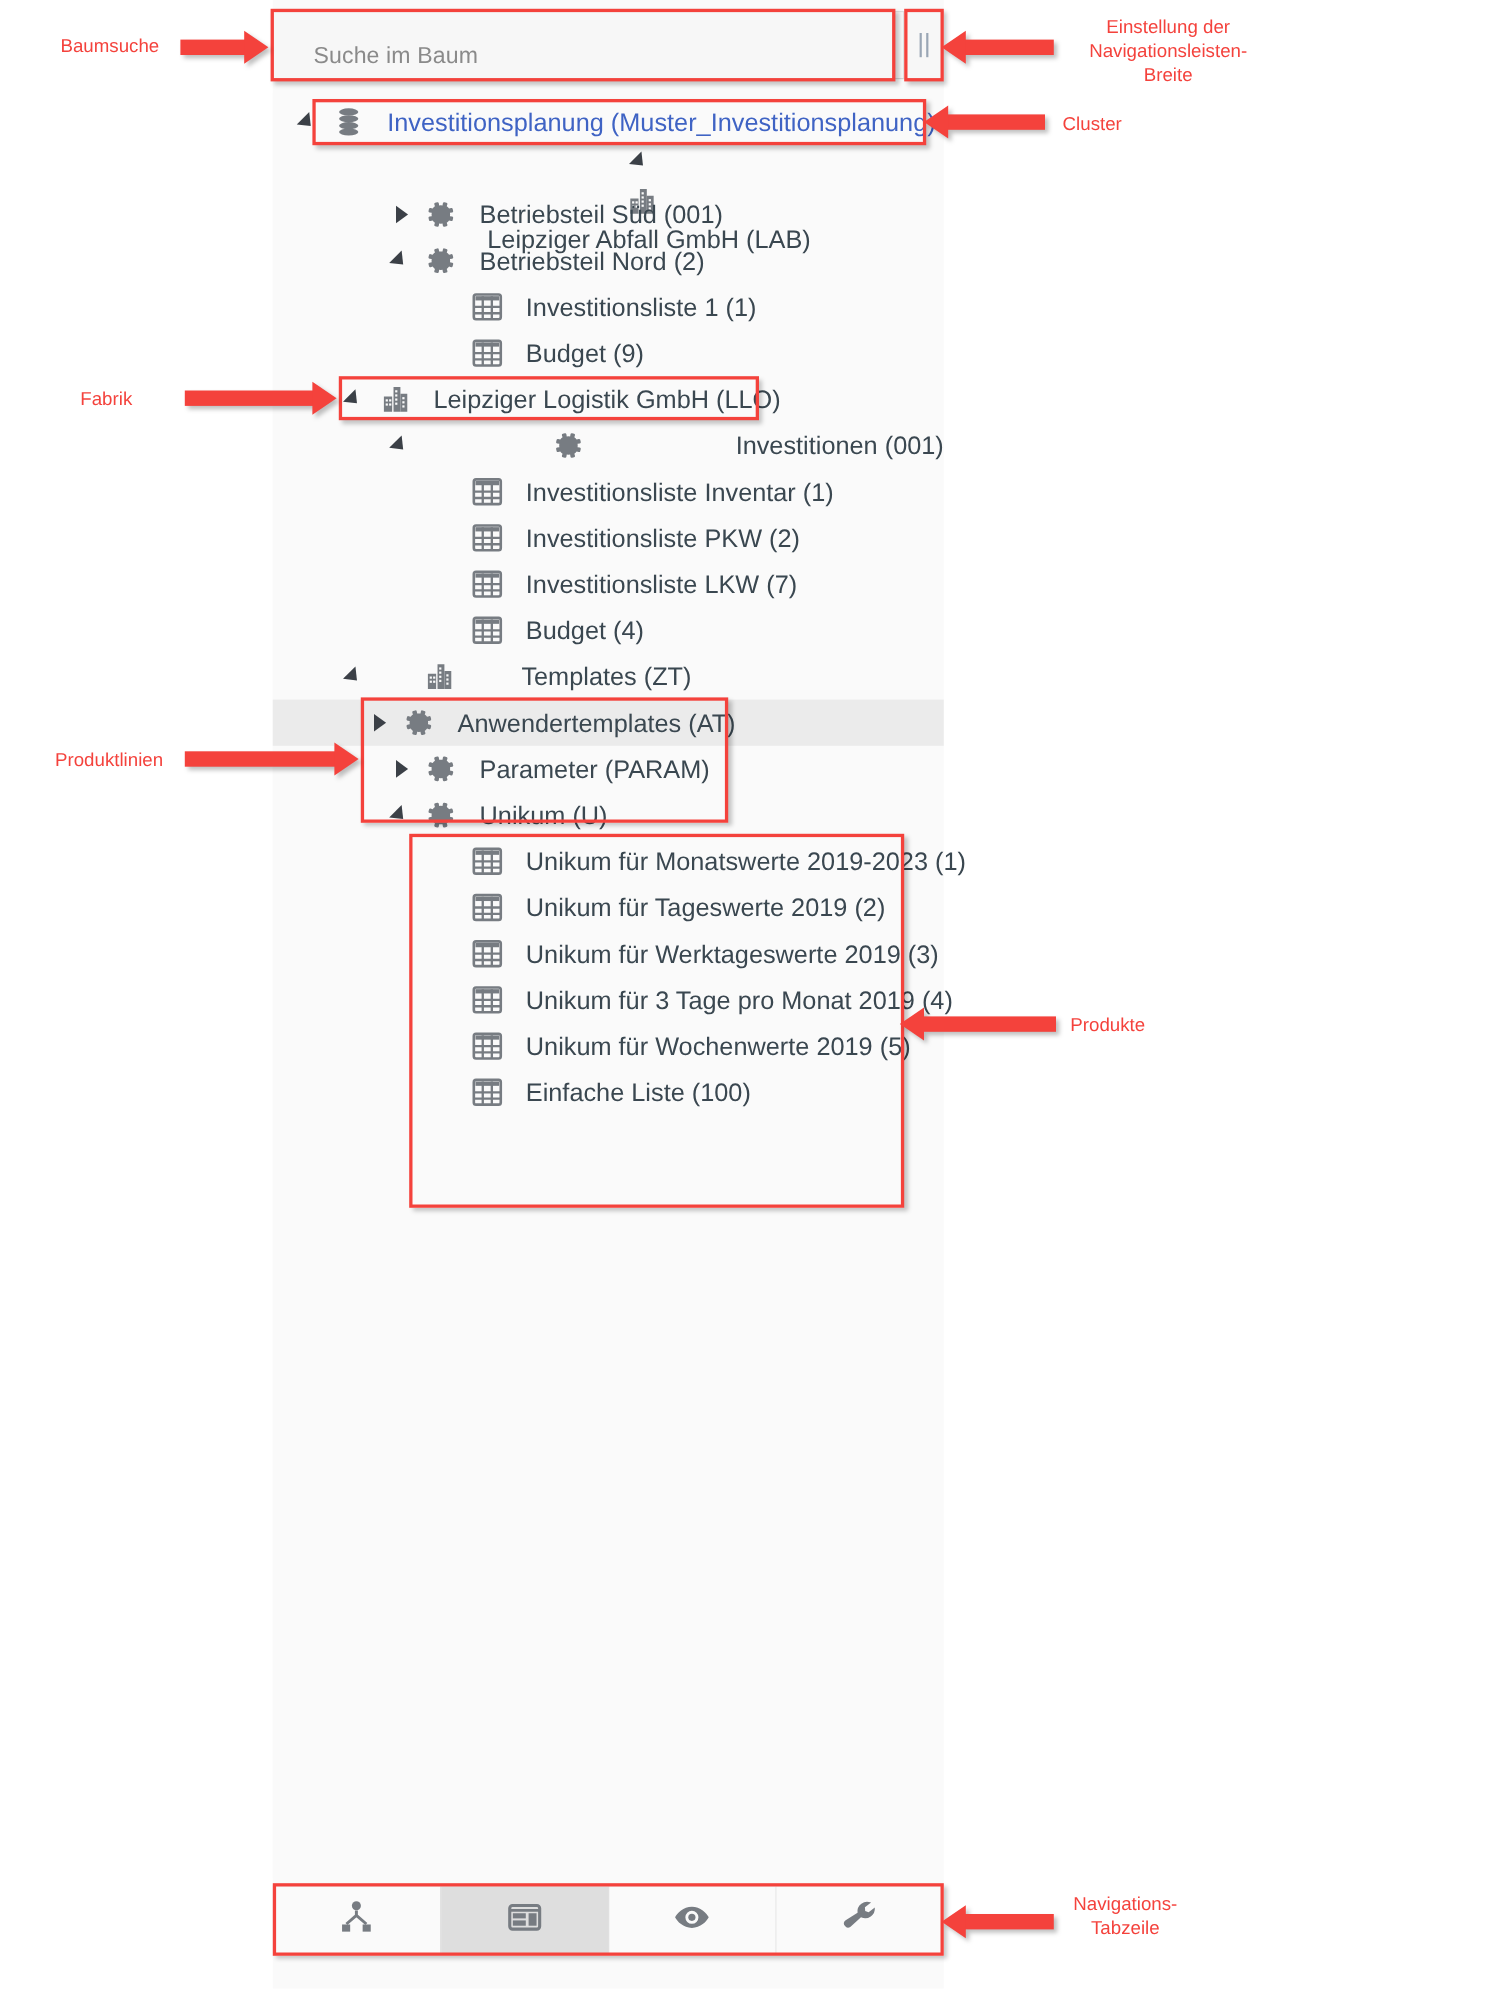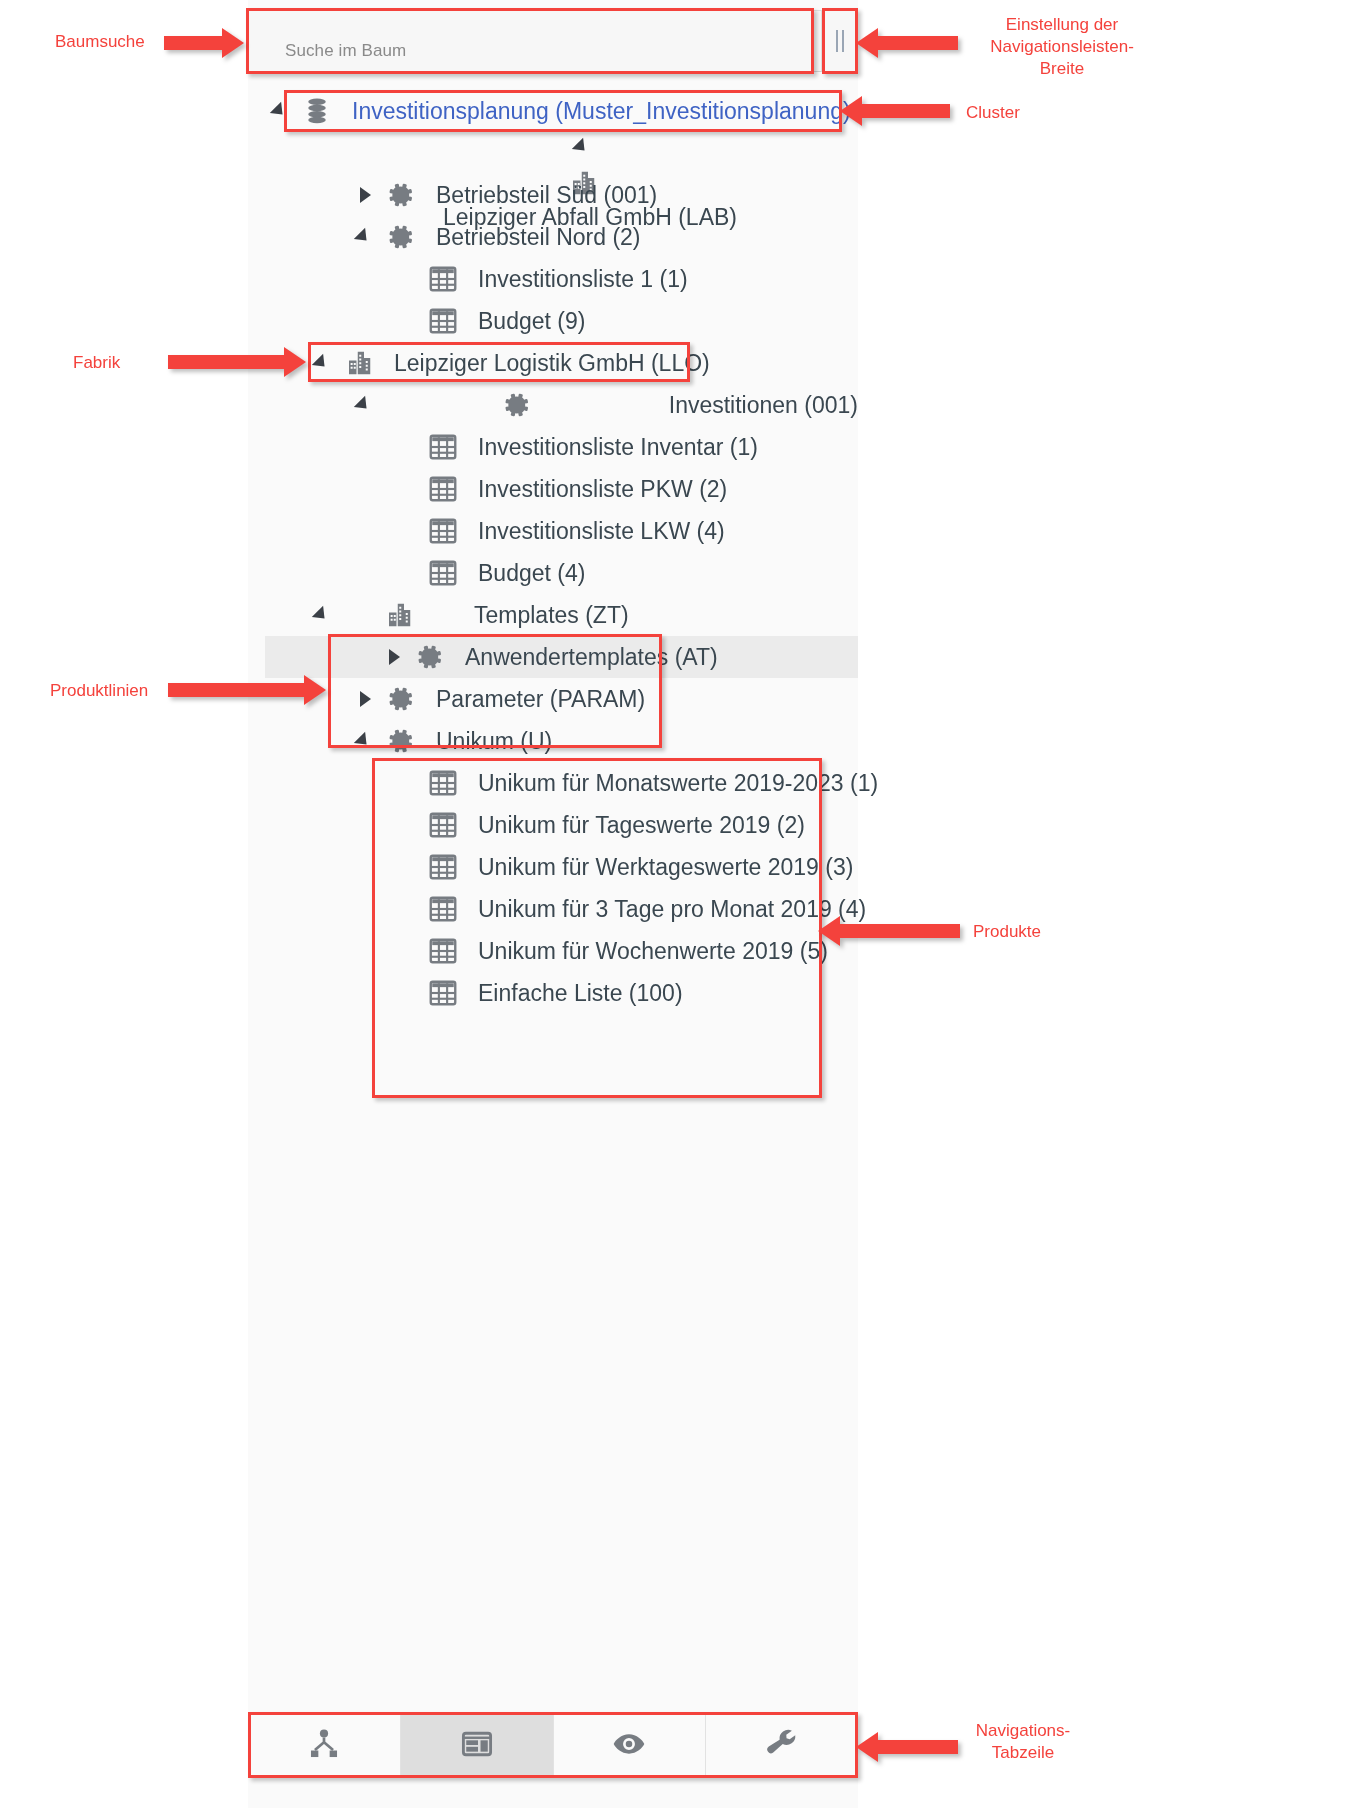--- a/index.html
+++ b/index.html
@@ -29,21 +29,21 @@
   }
   .search-box {
     flex: 1 1 auto;
     background: #f7f7f7;
     border: 1px solid #dedede;
     border-bottom: 1px solid #d0d0d0;
     display: flex; align-items: center;
     padding-left: 36px;
   }
   .search-placeholder {
-    font-size: 17px; color: #8a8a8a; letter-spacing: .1px; margin-top: 20px;
+    font-size: 21px; color: #8a8a8a; letter-spacing: .1px; margin-top: 20px;
   }
   .resizer {
     width: 36px;
     background: #f7f7f7;
     border: 1px solid #dedede;
     border-left: none;
     display: flex; align-items: center; justify-content: center;
   }
   .resizer .bars { display:flex; gap:4px; }
   .resizer .bars i { display:block; width:2px; height:22px; background:#9aa6b5; }
@@ -323,21 +323,21 @@
         <span class="ico">
           <svg width="30" height="30" viewBox="0 0 24 24">
             <rect x="2.2" y="3" width="19.6" height="18" rx="1.6" fill="none" stroke="#777c82" stroke-width="1.9"></rect>
             <rect x="3.4" y="4.2" width="17.2" height="3.1" fill="#777c82"></rect>
             <line x1="2.2" y1="12" x2="21.8" y2="12" stroke="#777c82" stroke-width="1.7"></line>
             <line x1="2.2" y1="16.6" x2="21.8" y2="16.6" stroke="#777c82" stroke-width="1.7"></line>
             <line x1="8.7" y1="4.2" x2="8.7" y2="21" stroke="#777c82" stroke-width="1.7"></line>
             <line x1="15.3" y1="4.2" x2="15.3" y2="21" stroke="#777c82" stroke-width="1.7"></line>
           </svg>
         </span>
-        <span class="lbl">Investitionsliste LKW (4)</span>
+        <span class="lbl">Investitionsliste LKW (7)</span>
       </div>
       <div class="node" style="padding-left: 144px;">
         <span class="twisty"></span>
         <span class="ico">
           <svg width="30" height="30" viewBox="0 0 24 24">
             <rect x="2.2" y="3" width="19.6" height="18" rx="1.6" fill="none" stroke="#777c82" stroke-width="1.9"></rect>
             <rect x="3.4" y="4.2" width="17.2" height="3.1" fill="#777c82"></rect>
             <line x1="2.2" y1="12" x2="21.8" y2="12" stroke="#777c82" stroke-width="1.7"></line>
             <line x1="2.2" y1="16.6" x2="21.8" y2="16.6" stroke="#777c82" stroke-width="1.7"></line>
             <line x1="8.7" y1="4.2" x2="8.7" y2="21" stroke="#777c82" stroke-width="1.7"></line>
@@ -363,21 +363,21 @@
             <rect x="12.2" y="8.4" width="1.6" height="1.6" fill="#fafafa"></rect>
             <rect x="12.2" y="11.4" width="1.6" height="1.6" fill="#fafafa"></rect>
             <rect x="12.2" y="14.4" width="1.6" height="1.6" fill="#fafafa"></rect>
             <rect x="17.4" y="10.4" width="1.6" height="1.6" fill="#fafafa"></rect>
             <rect x="17.4" y="13.4" width="1.6" height="1.6" fill="#fafafa"></rect>
             <rect x="17.4" y="16.4" width="1.6" height="1.6" fill="#fafafa"></rect>
           </svg>
         </span>
         <span class="lbl">Templates (ZT)</span>
       </div>
-      <div class="node hl" style="padding-left: 114px; margin-left: 17px;">
+      <div class="node hl" style="padding-left: 82px; margin-left: 0px;">
         <span class="twisty">
           <span class="tri-right"></span>
         </span>
         <span class="ico">
           <svg width="28" height="28" viewBox="0 0 24 24">
             <path fill="#777c82" d="M12 8.2a3.8 3.8 0 1 0 0 7.6 3.8 3.8 0 0 0 0-7.6zm0 5.9a2.1 2.1 0 1 1 0-4.2 2.1 2.1 0 0 1 0 4.2z"></path>
             <path fill="#777c82" d="M20.6 13.6l-1.7-.3a7 7 0 0 0 0-2.6l1.7-.3a1 1 0 0 0 .8-1.2l-.4-1.6a1 1 0 0 0-1.2-.7l-1.6.5a7 7 0 0 0-1.8-1.8l.5-1.6a1 1 0 0 0-.7-1.2l-1.6-.4a1 1 0 0 0-1.2.8l-.3 1.7a7 7 0 0 0-2.6 0l-.3-1.7a1 1 0 0 0-1.2-.8l-1.6.4a1 1 0 0 0-.7 1.2l.5 1.6a7 7 0 0 0-1.8 1.8l-1.6-.5a1 1 0 0 0-1.2.7l-.4 1.6a1 1 0 0 0 .8 1.2l1.7.3a7 7 0 0 0 0 2.6l-1.7.3a1 1 0 0 0-.8 1.2l.4 1.6a1 1 0 0 0 1.2.7l1.6-.5a7 7 0 0 0 1.8 1.8l-.5 1.6a1 1 0 0 0 .7 1.2l1.6.4a1 1 0 0 0 1.2-.8l.3-1.7a7 7 0 0 0 2.6 0l.3 1.7a1 1 0 0 0 1.2.8l1.6-.4a1 1 0 0 0 .7-1.2l-.5-1.6a7 7 0 0 0 1.8-1.8l1.6.5a1 1 0 0 0 1.2-.7l.4-1.6a1 1 0 0 0-.8-1.2z"></path>
           </svg>
         </span>
         <span class="lbl">Anwendertemplates (AT)</span>

